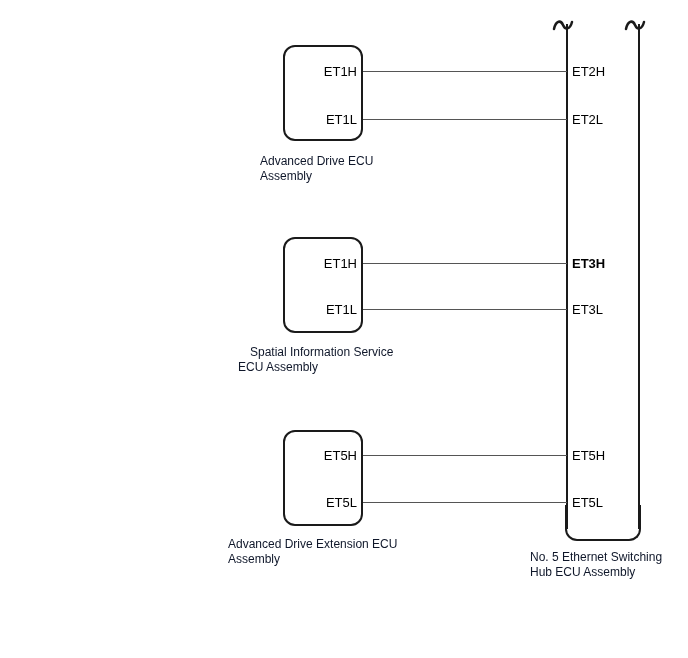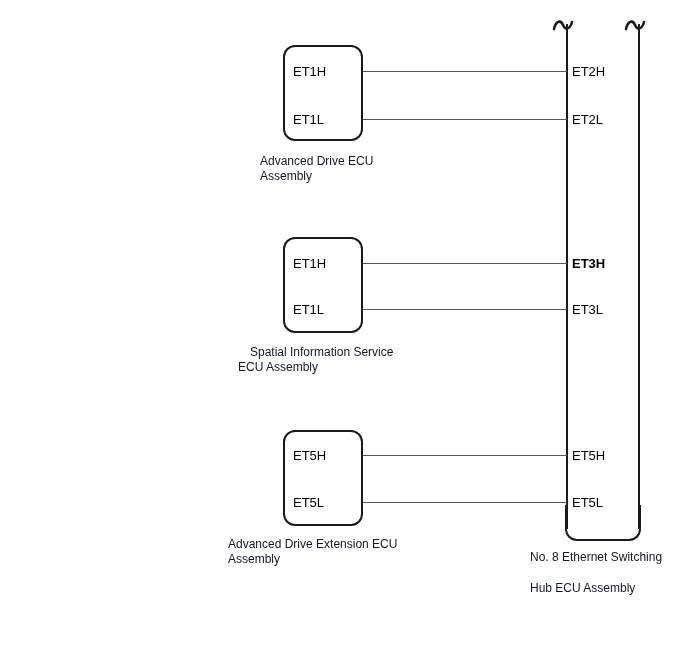--- a/index.html
+++ b/index.html
@@ -26,21 +26,21 @@
     background: #ffffff;
   }
   .pin-label {
     position: absolute;
     font-size: 13px;
     line-height: 13px;
     color: #000000;
     white-space: nowrap;
   }
   .pin-label.right-aligned {
-    text-align: left;
+    text-align: right;
   }
   .caption {
     position: absolute;
     font-size: 12px;
     line-height: 15.5px;
     color: #0f172a;
     white-space: pre;
   }
   .wire {
     position: absolute;
@@ -81,22 +81,22 @@
   <div class="hub-line" style="left:638px; top:24px; height:505px;"></div>
   <div class="hub-bottom" style="left:565px; top:505px; width:76px; height:36px;"></div>
 
   <div class="pin-label" style="left:572px; top:65px;">ET2H</div>
   <div class="pin-label" style="left:572px; top:113px;">ET2L</div>
   <div class="pin-label" style="left:572px; top:257px;font-weight:bold;">ET3H</div>
   <div class="pin-label" style="left:572px; top:303px;text-align:center;">ET3L</div>
   <div class="pin-label" style="left:572px; top:449px;">ET5H</div>
   <div class="pin-label" style="left:572px; top:496px;">ET5L</div>
 
-  <div class="caption" style="left:530px; top:550px;">No. 8 Ethernet Switching</div>
-  <div class="caption" style="left:530px; top:565px;margin-top:16px;">Hub ECU Assembly</div>
+  <div class="caption" style="left:530px; top:550px;">No. 5 Ethernet Switching</div>
+  <div class="caption" style="left:530px; top:565px;">Hub ECU Assembly</div>
 
   <div class="ecu-box" style="left:283px; top:45px; width:80px; height:96px;"></div>
   <div class="pin-label right-aligned" style="left:293px; top:65px; width:64px;">ET1H</div>
   <div class="pin-label right-aligned" style="left:293px; top:113px; width:64px;">ET1L</div>
   <div class="caption" style="left:260px; top:154px;">Advanced Drive ECU</div>
   <div class="caption" style="left:260px; top:169px;">Assembly</div>
 
   <div class="wire" style="left:363px; top:71px; width:204px;"></div>
   <div class="wire" style="left:363px; top:119px; width:204px;"></div>
 

